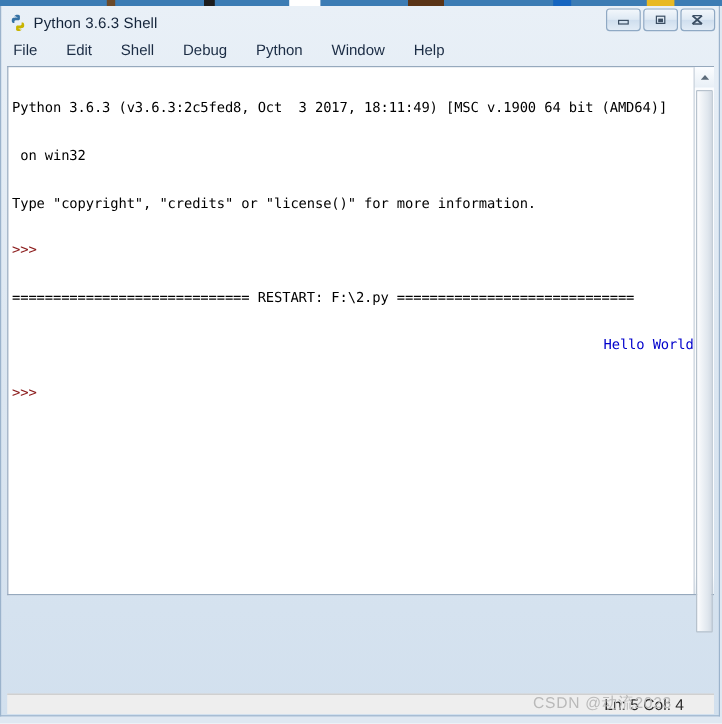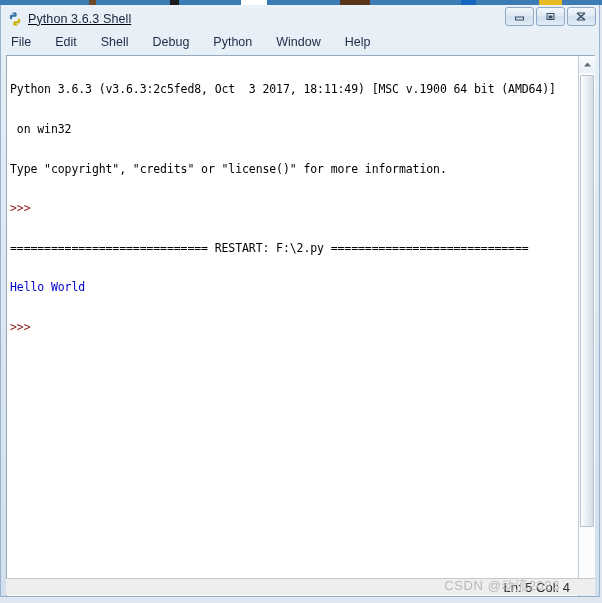--- a/index.html
+++ b/index.html
@@ -43,21 +43,20 @@
   }
 
   
   #titlebar {
     position: relative;
     height: 27px;
     display: flex;
     align-items: center;
     padding-left: 6px;
     box-sizing: border-box;
-    text-decoration: underline;
   }
   #app-icon {
     width: 16px; height: 16px;
     position: relative;
     margin-right: 5px;
     flex: 0 0 auto;
   }
   #title-text {
     font-size: 12.5px;
     color: #14243a;
@@ -99,41 +98,41 @@
     white-space: nowrap;
     padding: 0 1px;
   }
 
   
   #shell-wrap {
     position: absolute;
     left: 5px;
     top: 50px;
     width: 589px;
-    height: 542px;
+    height: 441px;
     background: #ffffff;
     border: 1px solid #96a9bd;
     border-right: none;
     box-sizing: border-box;
     display: flex;
   }
   #shell-text {
     flex: 1 1 auto;
     overflow: hidden;
     padding: 1px 0 0 3px;
     font-family: "DejaVu Sans Mono", "Liberation Mono", monospace;
     font-size: 11.5px;
     line-height: 13.2px;
     color: #000000;
     white-space: pre;
     letter-spacing: -0.1px;
   }
   .ln { white-space: pre; }
   .c-black  { color: #000000; }
-  .c-blue   { color: #0000cc; }
+  .c-blue   { color: #0000cc; text-align: right; }
   .c-maroon { color: #8b1a1a; }
 
   
   #vscroll {
     flex: 0 0 auto;
     width: 17px;
     background: #f2f6fa;
     border-left: 1px solid #c2ccd8;
     display: flex;
     flex-direction: column;

